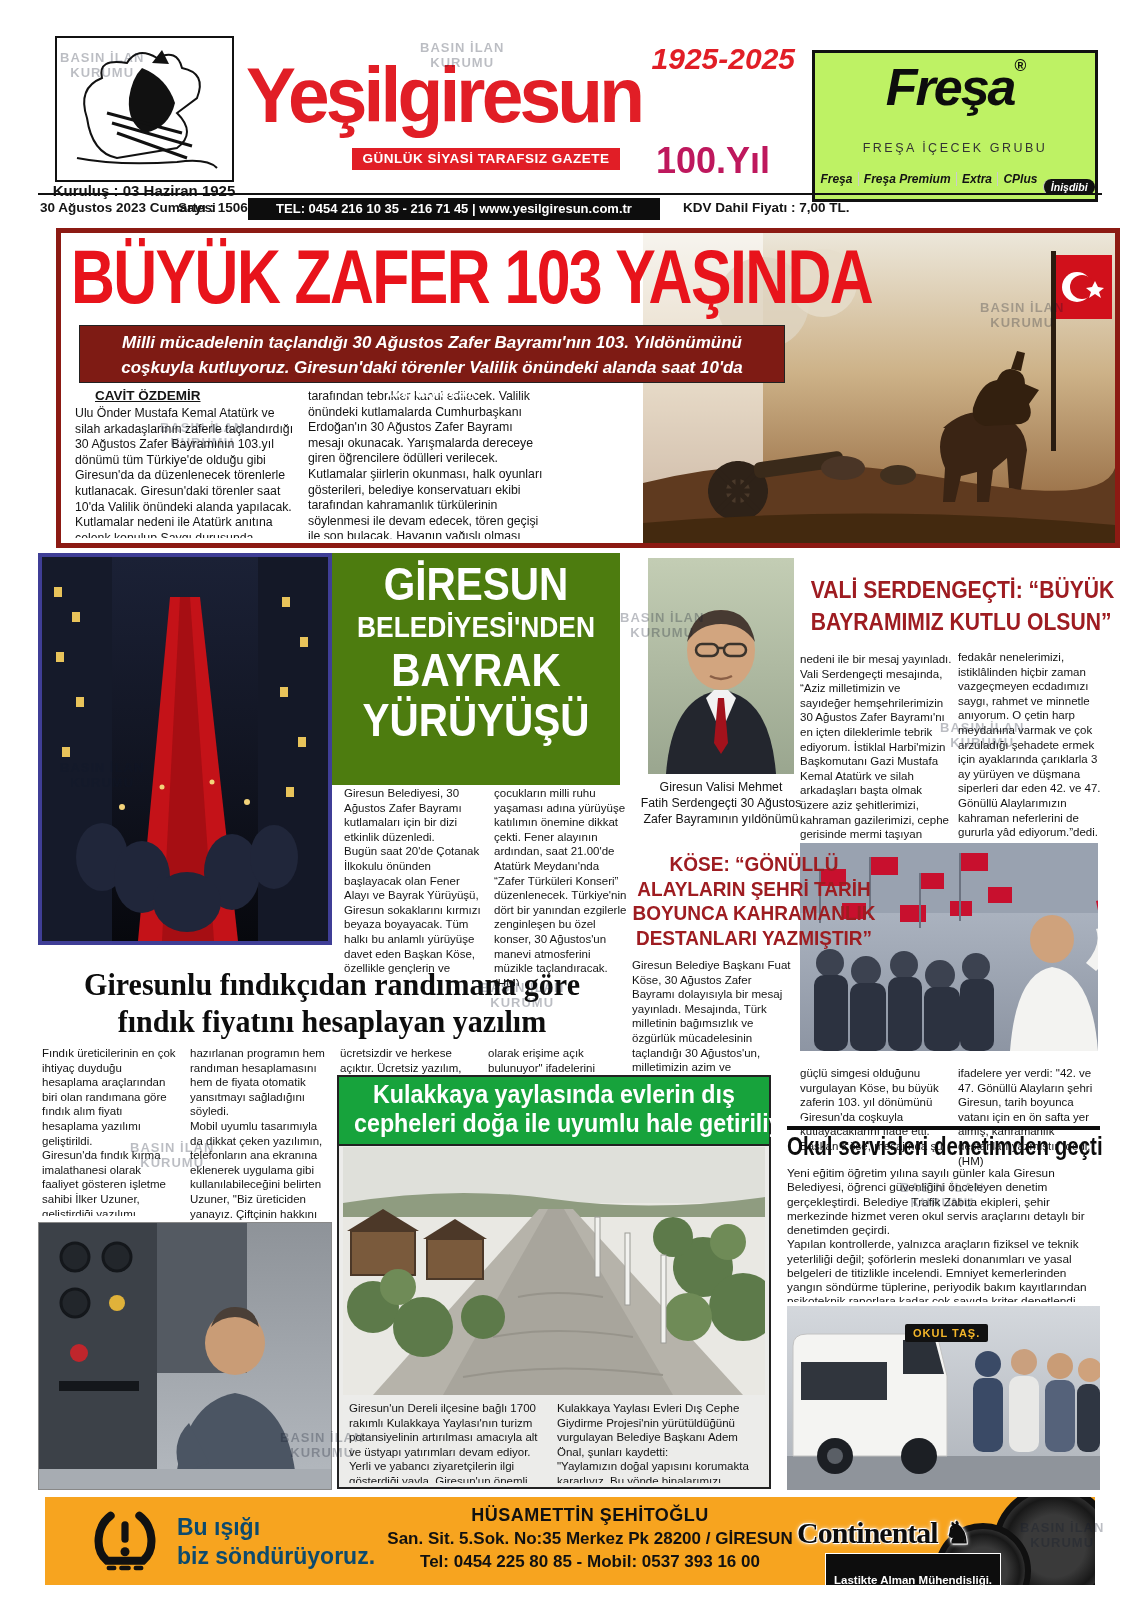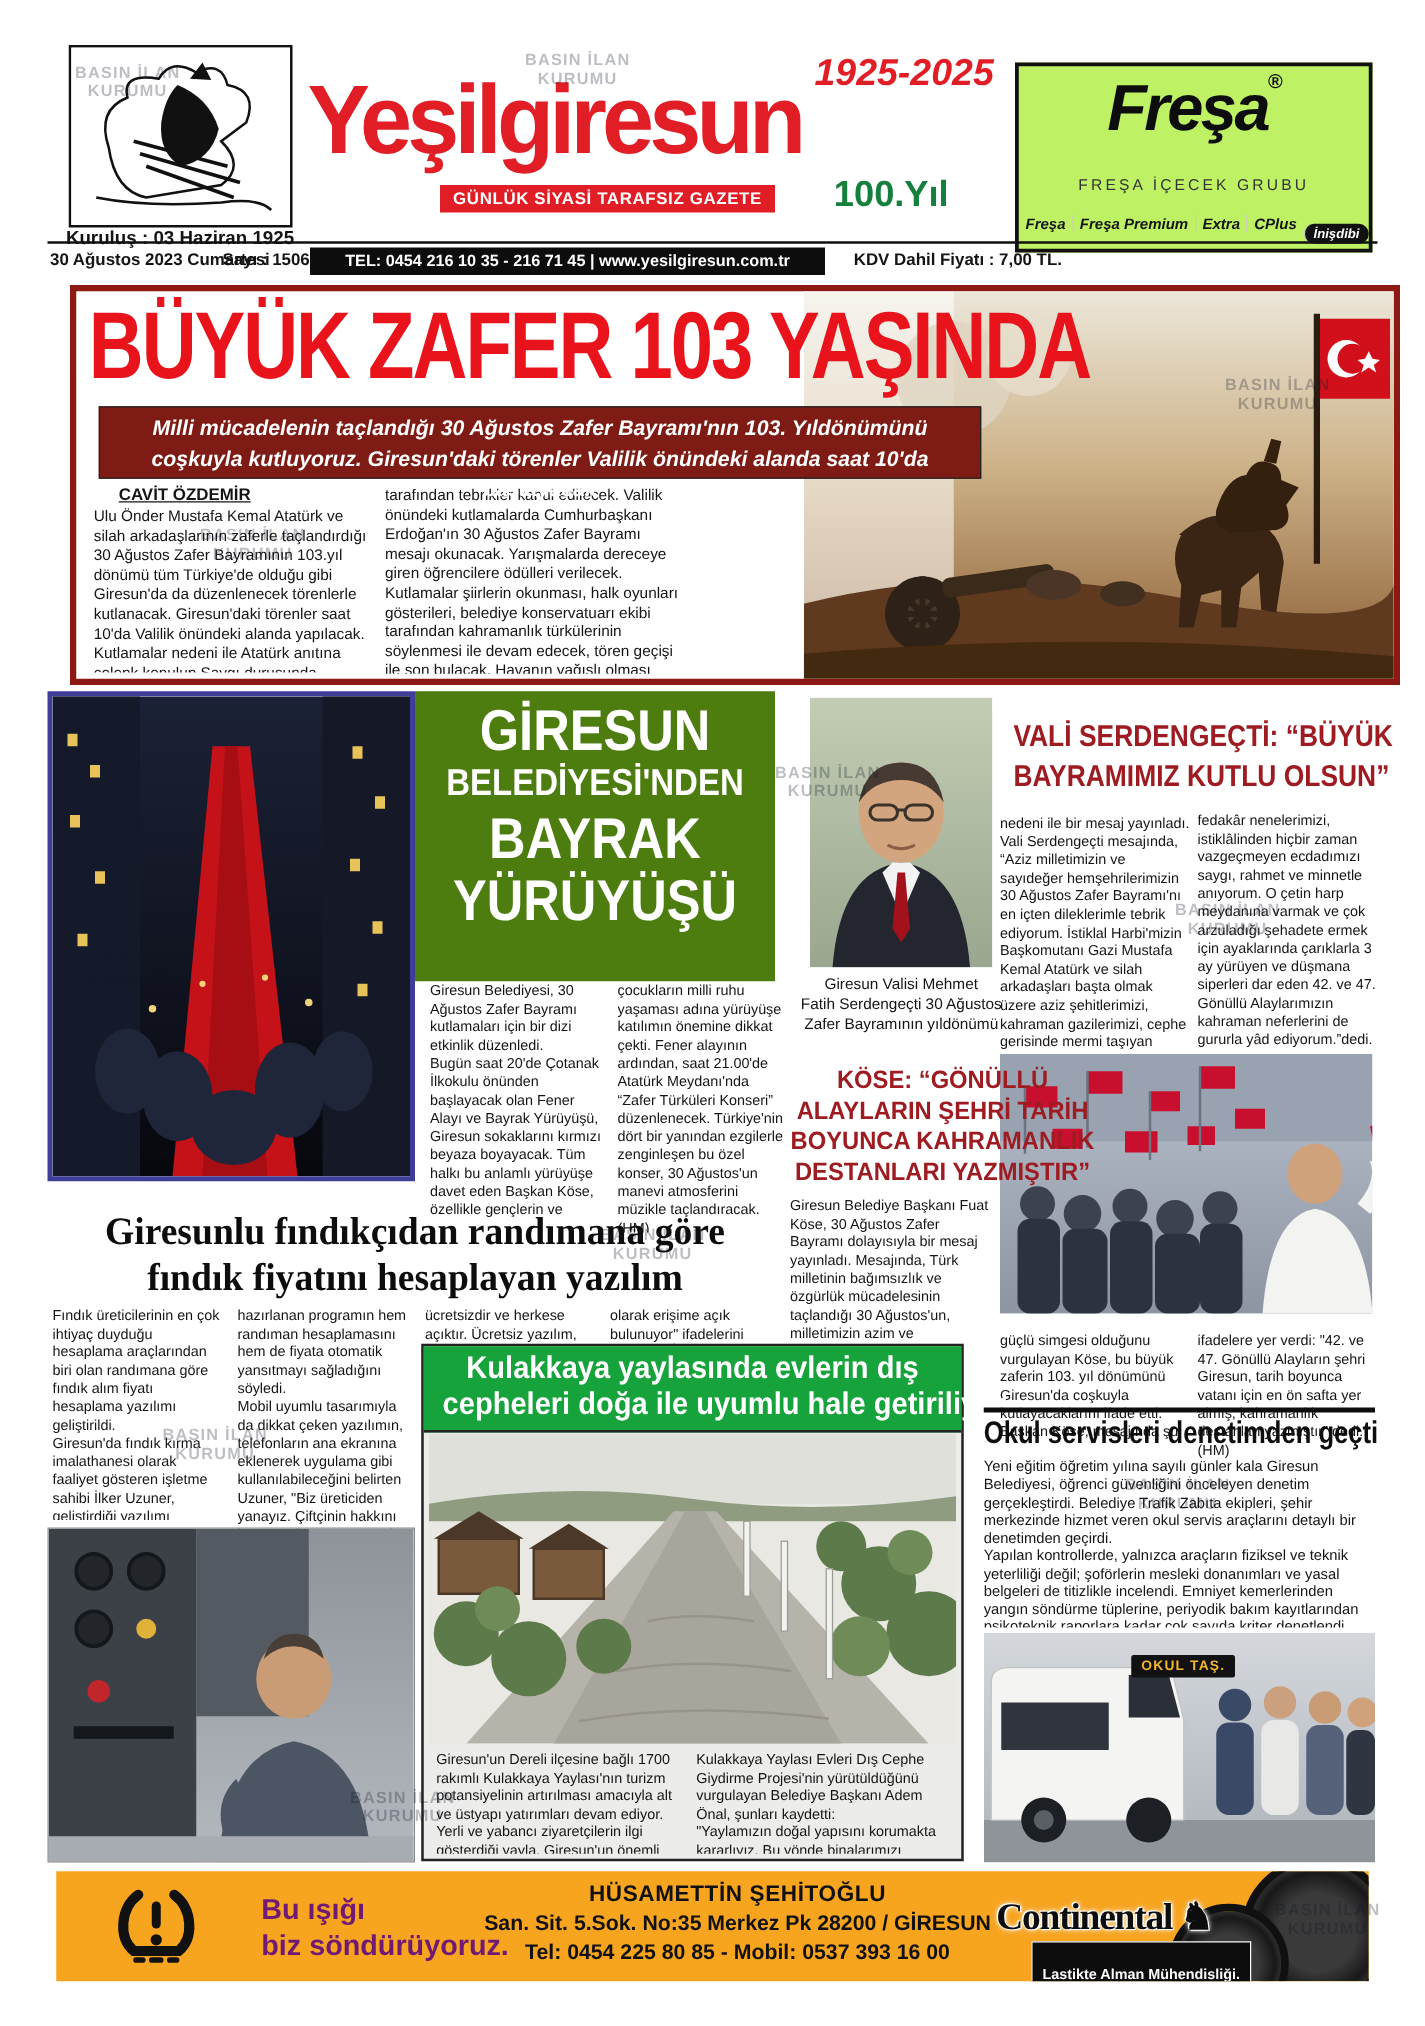--- a/index.html
+++ b/index.html
@@ -13,21 +13,21 @@
       text-align:center;white-space:pre-line;z-index:6;pointer-events:none;letter-spacing:1px;}
   
   .bird-box{left:55px;top:36px;width:175px;height:142px;border:2px solid #111;background:#fff;}
   .founded{left:38px;top:182px;width:212px;font-size:15px;font-weight:700;text-align:center;}
   .logo{left:246px;top:50px;width:560px;font-size:78px;font-weight:700;color:#e11e26;
         letter-spacing:-4px;transform:scaleX(.96);transform-origin:left;white-space:nowrap;}
   .years{left:600px;top:42px;width:195px;font-size:30px;font-weight:700;font-style:italic;
          color:#e11e26;text-align:right;}
   .tagline{left:352px;top:148px;width:268px;height:22px;background:#e11e26;color:#fff;
            font-size:13.5px;font-weight:700;text-align:center;line-height:22px;letter-spacing:.5px;}
-  .centennial{left:628px;top:140px;width:170px;font-size:29px;font-weight:700;color:#15803d;text-align:center;}
+  .centennial{left:628px;top:140px;width:170px;font-size:36px;font-weight:700;color:#be185d;text-align:center;}
   .fresa-box{left:812px;top:50px;width:280px;height:146px;border:3px solid #111;background:#bef264;}
   .fresa-logo{left:0;top:4px;width:100%;text-align:center;font-size:52px;font-weight:700;
               font-style:italic;color:#0d0d0d;letter-spacing:-2px;}
   .fresa-reg{font-size:16px;vertical-align:top;font-style:normal;}
   .fresa-group{left:0;top:88px;width:100%;text-align:center;font-size:12.5px;color:#333;letter-spacing:2.5px;}
   .fresa-brands{left:0;bottom:4px;width:100%;display:flex;justify-content:space-evenly;align-items:center;}
   .fresa-brand{font-size:12px;font-weight:700;font-style:italic;border-left:1px solid #ccc;padding:0 5px;}
   .fresa-brand:first-child{border-left:none;}
   .fresa-brand.pill{background:#111;color:#fff;border-radius:9px;padding:2px 7px;font-size:10.5px;margin-top:16px;}
   .mast-rule{left:38px;top:193px;width:1064px;height:2px;background:#111;}
@@ -87,21 +87,21 @@
   
   .okul-rule{left:787px;top:1126px;width:313px;height:4px;background:#0d0d0d;}
   .okul-headline{left:787px;top:1132px;width:313px;font-size:25px;font-weight:700;color:#0d0d0d;
                  transform:scaleX(.82);transform-origin:left;white-space:nowrap;}
   .okul-body{left:787px;top:1166px;width:317px;height:136px;font-size:11.8px;line-height:1.21;}
   .bus-photo{left:787px;top:1306px;width:313px;height:184px;overflow:hidden;}
   .bus-sign{position:absolute;left:118px;top:18px;background:#111;color:#f4b62a;font-size:11px;
             font-weight:700;padding:3px 8px;border-radius:2px;letter-spacing:1px;}
   
   .footer{left:45px;top:1497px;width:1050px;height:88px;background:#f7a41f;overflow:hidden;}
-  .slogan{left:132px;top:16px;font-size:23px;font-weight:700;line-height:1.25;color:#701a75;margin-left:32px;}
+  .slogan{left:132px;top:16px;font-size:23px;font-weight:700;line-height:1.25;color:#0c4a6e;}
   .foot-center{left:330px;top:8px;width:430px;text-align:center;color:#111;}
   .foot-name{font-size:18px;font-weight:700;letter-spacing:.5px;}
   .foot-addr,.foot-phone{font-size:17px;font-weight:700;margin-top:3px;}
   .cont-block{right:0;top:0;width:310px;height:88px;overflow:hidden;}
   .tire{position:absolute;border-radius:50%;background:radial-gradient(circle at 50% 50%, #3a3a3a 40%, #181818 62%, #2c2c2c 70%);border:6px solid #101010;}
   .cont-logo{position:absolute;left:12px;top:18px;font-size:30px;font-weight:700;color:#0d0d0d;
              font-family:"Liberation Serif",serif;letter-spacing:-1px;z-index:3;
              text-shadow:0 0 3px #fff,0 0 5px #fff,1px 1px 0 #fff,-1px -1px 0 #fff;white-space:nowrap;}
   .cont-sub{position:absolute;left:40px;top:56px;background:#0d0d0d;color:#fff;font-size:11.5px;
             font-weight:700;padding:20px 8px;border:1px solid #fff;z-index:3;white-space:nowrap;}

